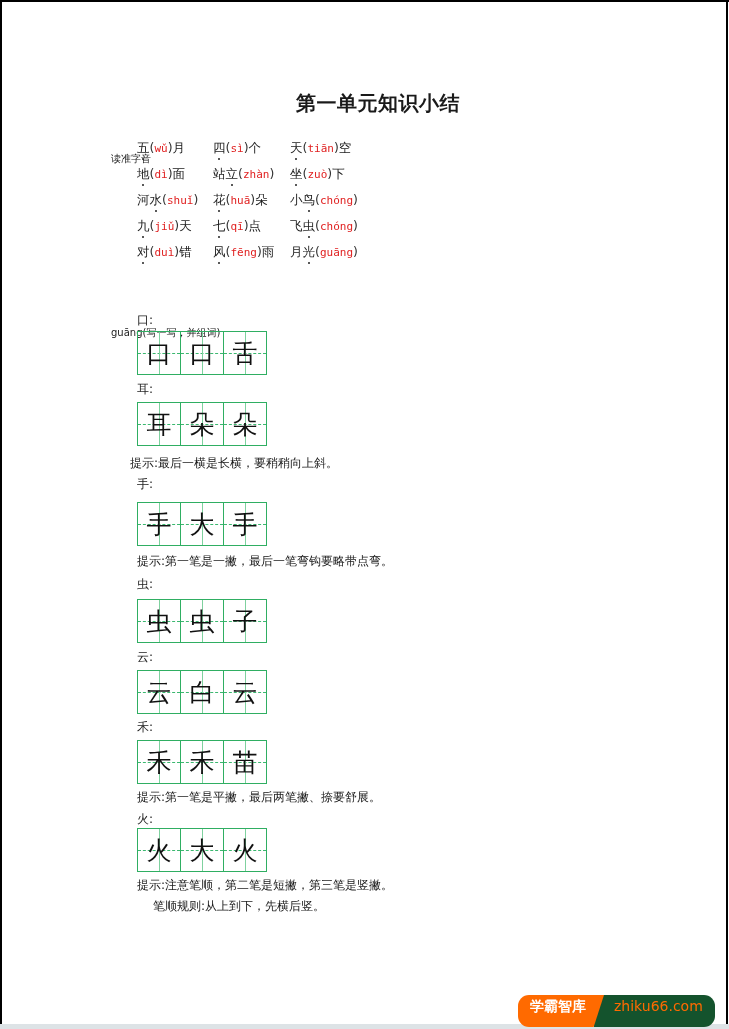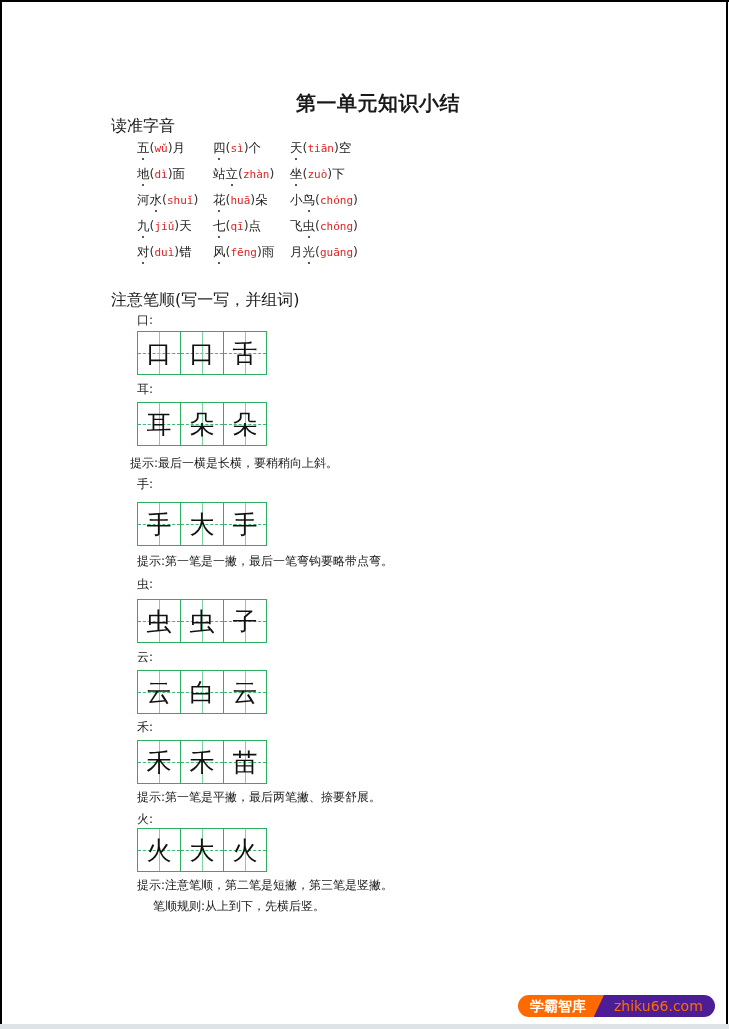--- a/index.html
+++ b/index.html
@@ -7,21 +7,21 @@
     width: 729px; height: 1029px; background: #ffffff; position: relative; overflow: hidden;
     font-family: "DejaVu Sans", "Liberation Sans", sans-serif; color: #1a1a1a;
   }
   .border-top { position: absolute; left: 0; top: 0; width: 729px; height: 2px; background: #000; }
   .border-left { position: absolute; left: 0; top: 0; width: 2px; height: 1029px; background: #000; }
   .border-right { position: absolute; left: 726px; top: 0; width: 2px; height: 1029px; background: #000; }
   .bottom-strip { position: absolute; left: 0; top: 1024px; width: 729px; height: 5px; background: #dde3e6; }
 
   .abs { position: absolute; white-space: nowrap; }
   .title { left: 296px; top: 90px; font-size: 20px; font-weight: bold; letter-spacing: 0.5px; }
-  .section { font-size: 16px; }
+  .section { font-size: 10px; margin-top: 36px; }
   .pin-item { font-size: 12.5px; line-height: 16px; }
   .hz { position: relative; display: inline-block; }
   .hz.dot::after {
     content: ""; position: absolute; left: 50%; bottom: -4px; width: 2px; height: 2px;
     margin-left: -1px; border-radius: 50%; background: #222;
   }
   .py { color: #e02020; font-family: "DejaVu Sans Mono", "Liberation Mono", monospace; font-size: 11px; }
   .paren { color: #333; }
 
   .label { font-size: 12px; }
@@ -37,29 +37,29 @@
   .cell .hline {
     position: absolute; left: 0; right: 0; top: 50%; height: 0;
     border-top: 1.2px dashed #3cb870;
   }
   .cell .vline {
     position: absolute; top: 0; bottom: 0; left: 50%; width: 0;
     border-left: 1.2px solid #7fd19f;
   }
   .cell span { position: relative; z-index: 1; }
 
-  .watermark { position: absolute; left: 518px; top: 995px; display: flex; height: 22px; }
+  .watermark { position: absolute; left: 518px; top: 995px; display: flex; height: 32px; }
   .wm-left {
     background: #ff6a00; color: #fff; font-weight: bold; font-size: 14px; line-height: 22px;
     padding: 0 18px 0 12px; border-radius: 11px 0 0 11px;
     clip-path: polygon(0 0, 100% 0, 88% 100%, 0 100%);
     margin-right: -10px; position: relative; z-index: 2;
   }
   .wm-right {
-    background: #4c1d95; color: #ff6a00; font-size: 14px; line-height: 22px;
+    background: #14532d; color: #ff6a00; font-size: 14px; line-height: 22px;
     padding: 0 12px 16px 20px; border-radius: 0 11px 11px 0;
   }
 </style>
 </head>
 <body>
 
 <div class="border-top"></div>
 <div class="border-left"></div>
 <div class="border-right"></div>
 <div class="bottom-strip"></div>
@@ -79,21 +79,21 @@
     <div class="abs pin-item" style="left: 213px; top: 192px;"><span class="hz"></span><span class="hz dot">花</span><span class="paren">(</span><span class="py">huā</span><span class="paren">)</span><span class="hz">朵</span></div>
     <div class="abs pin-item" style="left: 290px; top: 192px;"><span class="hz">小</span><span class="hz dot">鸟</span><span class="paren">(</span><span class="py">chóng</span><span class="paren">)</span><span class="hz"></span></div>
     <div class="abs pin-item" style="left: 137px; top: 218px;"><span class="hz"></span><span class="hz dot">九</span><span class="paren">(</span><span class="py">jiǔ</span><span class="paren">)</span><span class="hz">天</span></div>
     <div class="abs pin-item" style="left: 213px; top: 218px;"><span class="hz"></span><span class="hz dot">七</span><span class="paren">(</span><span class="py">qī</span><span class="paren">)</span><span class="hz">点</span></div>
     <div class="abs pin-item" style="left: 290px; top: 218px;"><span class="hz">飞</span><span class="hz dot">虫</span><span class="paren">(</span><span class="py">chóng</span><span class="paren">)</span><span class="hz"></span></div>
     <div class="abs pin-item" style="left: 137px; top: 244px;"><span class="hz"></span><span class="hz dot">对</span><span class="paren">(</span><span class="py">duì</span><span class="paren">)</span><span class="hz">错</span></div>
     <div class="abs pin-item" style="left: 213px; top: 244px;"><span class="hz"></span><span class="hz dot">风</span><span class="paren">(</span><span class="py">fēng</span><span class="paren">)</span><span class="hz">雨</span></div>
     <div class="abs pin-item" style="left: 290px; top: 244px;"><span class="hz">月</span><span class="hz dot">光</span><span class="paren">(</span><span class="py">guāng</span><span class="paren">)</span><span class="hz"></span></div>
   </div>
 
-<div class="abs section" style="left:111px; top:290px;">注意笔顺(写一写，并组词)</div>
+<div class="abs section" style="left:111px; top:290px;">guāng(写一写，并组词)</div>
 
 <div id="writing-area">
     <div class="abs label" style="left: 137px; top: 312px;">口:</div>
     <div class="grid-row" style="top: 331px;">
       <div class="cell">
         <div class="hline"></div>
         <div class="vline"></div>
         <span>口</span>
       </div>
       <div class="cell">

